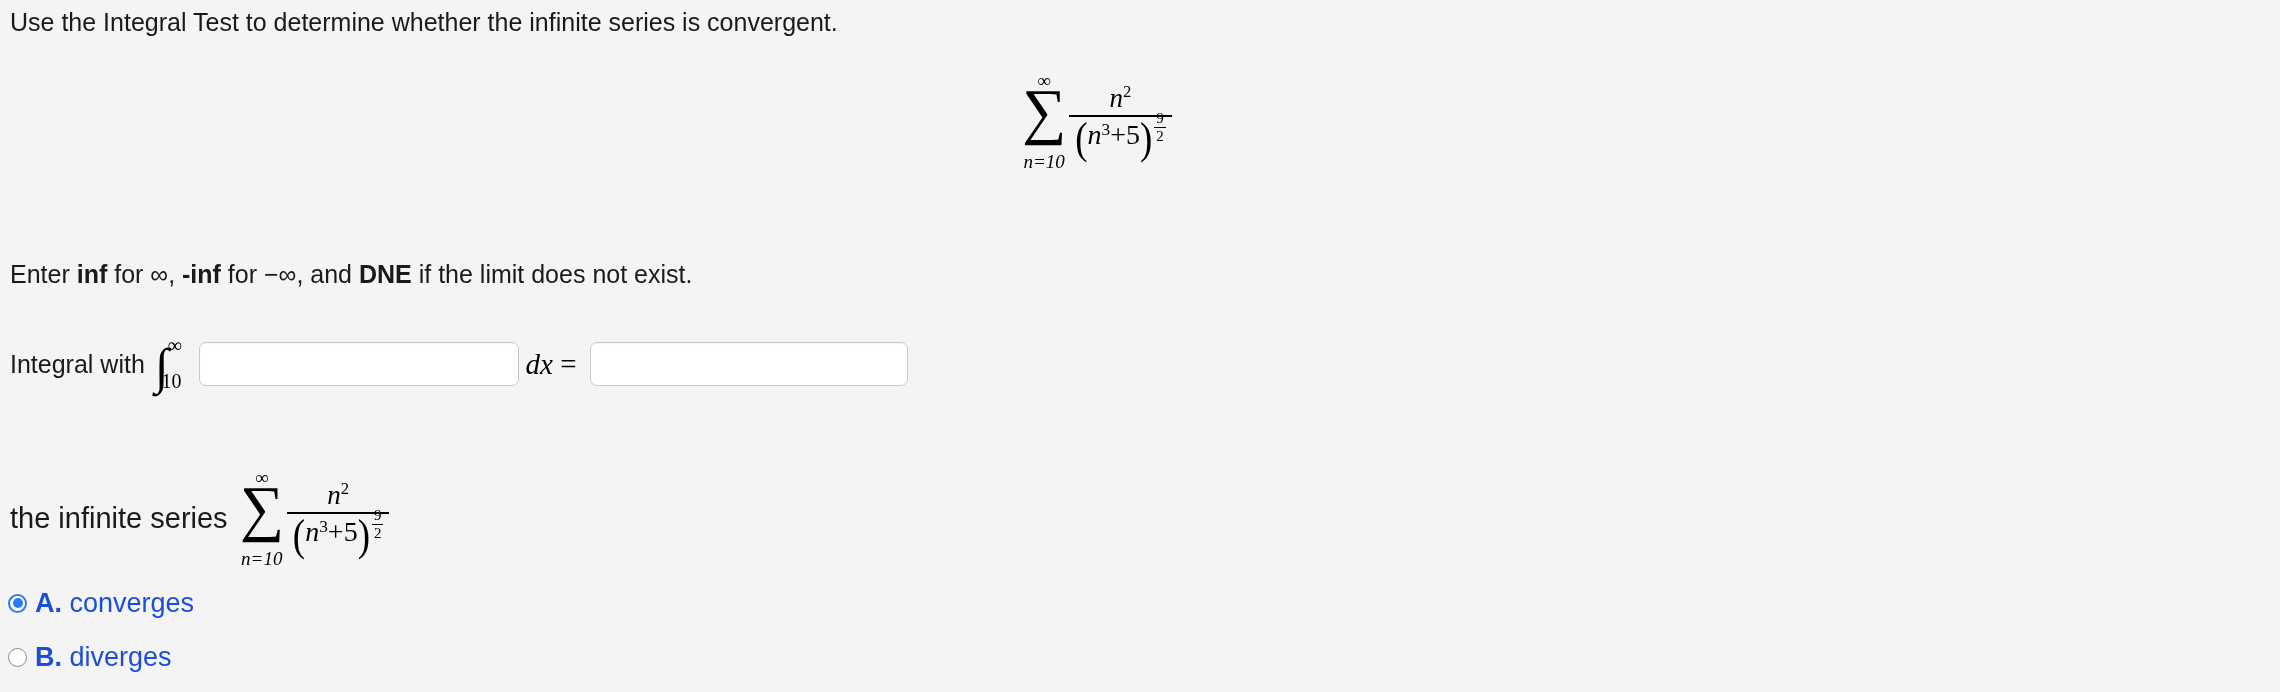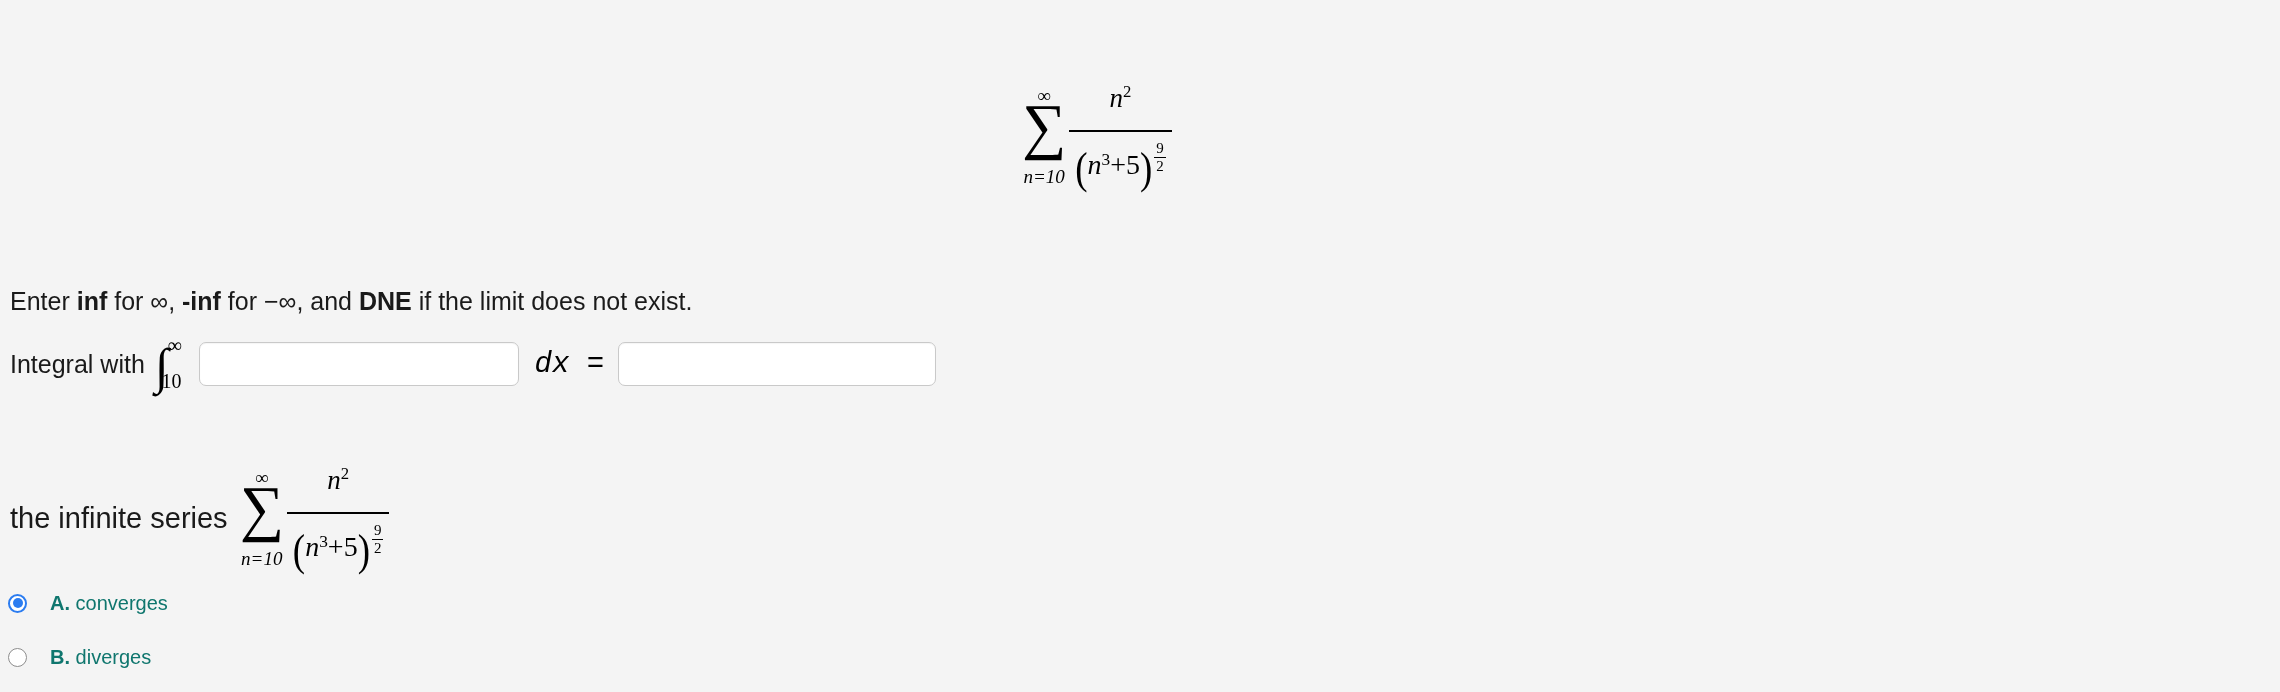--- a/index.html
+++ b/index.html
@@ -26,21 +26,21 @@
     position: absolute;
     font-size: 25px;
     line-height: 30px;
     white-space: nowrap;
     color: #1a1a1a;
   }
   .bold { font-weight: bold; }
 
   #line-intro { left: 10px; top: 7px; }
   #line-fill  { left: 10px; top: 232px; }
-  #line-enter { left: 10px; top: 286px; }
+  #line-enter { left: 10px; top: 259px; }
   #line-bytest { left: 10px; top: 430px; }
 
   
   .math {
     font-family: "Liberation Serif", serif;
     color: #000;
   }
   .mi { font-style: italic; }
   .mn { font-style: normal; }
 
@@ -72,21 +72,20 @@
   }
 
   
   .frac {
     display: inline-flex;
     flex-direction: column;
     align-items: center;
     vertical-align: middle;
     line-height: 1;
     margin: 14px 3px;
-    gap: 15px;
   }
   .frac-num {
     padding: 0 10px 3px 10px;
     font-size: 27px;
     white-space: nowrap;
   }
   .frac-bar {
     width: 100%;
     height: 2px;
     background: #000;
@@ -188,23 +187,23 @@
     font-size: 20px;
     padding: 0 10px;
     color: #1a1a1a;
     outline: none;
     box-shadow: 0 1px 1px rgba(0,0,0,0.04) inset;
   }
   #integrand-input { width: 320px; margin-left: 6px; }
   #value-input { width: 318px; margin-left: 14px; }
 
   #dx-equals {
-    font-family: Liberation Mono, monospace;
+    font-family: Liberation Serif, serif;
     font-size: 29px;
-    margin-left: 16px;
+    margin-left: 7px;
     white-space: nowrap;
   }
   #dx-equals .eq { font-style: normal; }
 
   
   #series-row {
     position: absolute;
     left: 10px;
     top: 462px;
     display: flex;
@@ -251,33 +250,34 @@
     position: absolute;
     left: 50%;
     top: 50%;
     width: 10px;
     height: 10px;
     margin: -5px 0 0 -5px;
     border-radius: 50%;
     background: #2b7cf0;
   }
   .radio-label {
-    margin-left: 23px;
-    font-size: 20px;
-    white-space: nowrap;
-    color: #0f766e;
+    margin-left: 8px;
+    font-size: 27px;
+    white-space: nowrap;
+    color: #1d4ed8;
   }
   .radio-key { font-weight: bold; }
   .radio-text { font-weight: normal; }
 </style>
 </head>
 <body>
 
 <div class="page">
 
+  <div class="prompt-line" id="line-intro">Use the Integral Test to determine whether the infinite series is convergent.</div>
 
   <div class="expr-math math" id="series-top">
 
     <span class="sum-block">
       <span class="sum-lim-top math mn">∞</span>
       <span class="sum-sign">∑</span>
       <span class="sum-lim-bot math mi">n=10</span>
     </span>
 
     <span class="frac">

